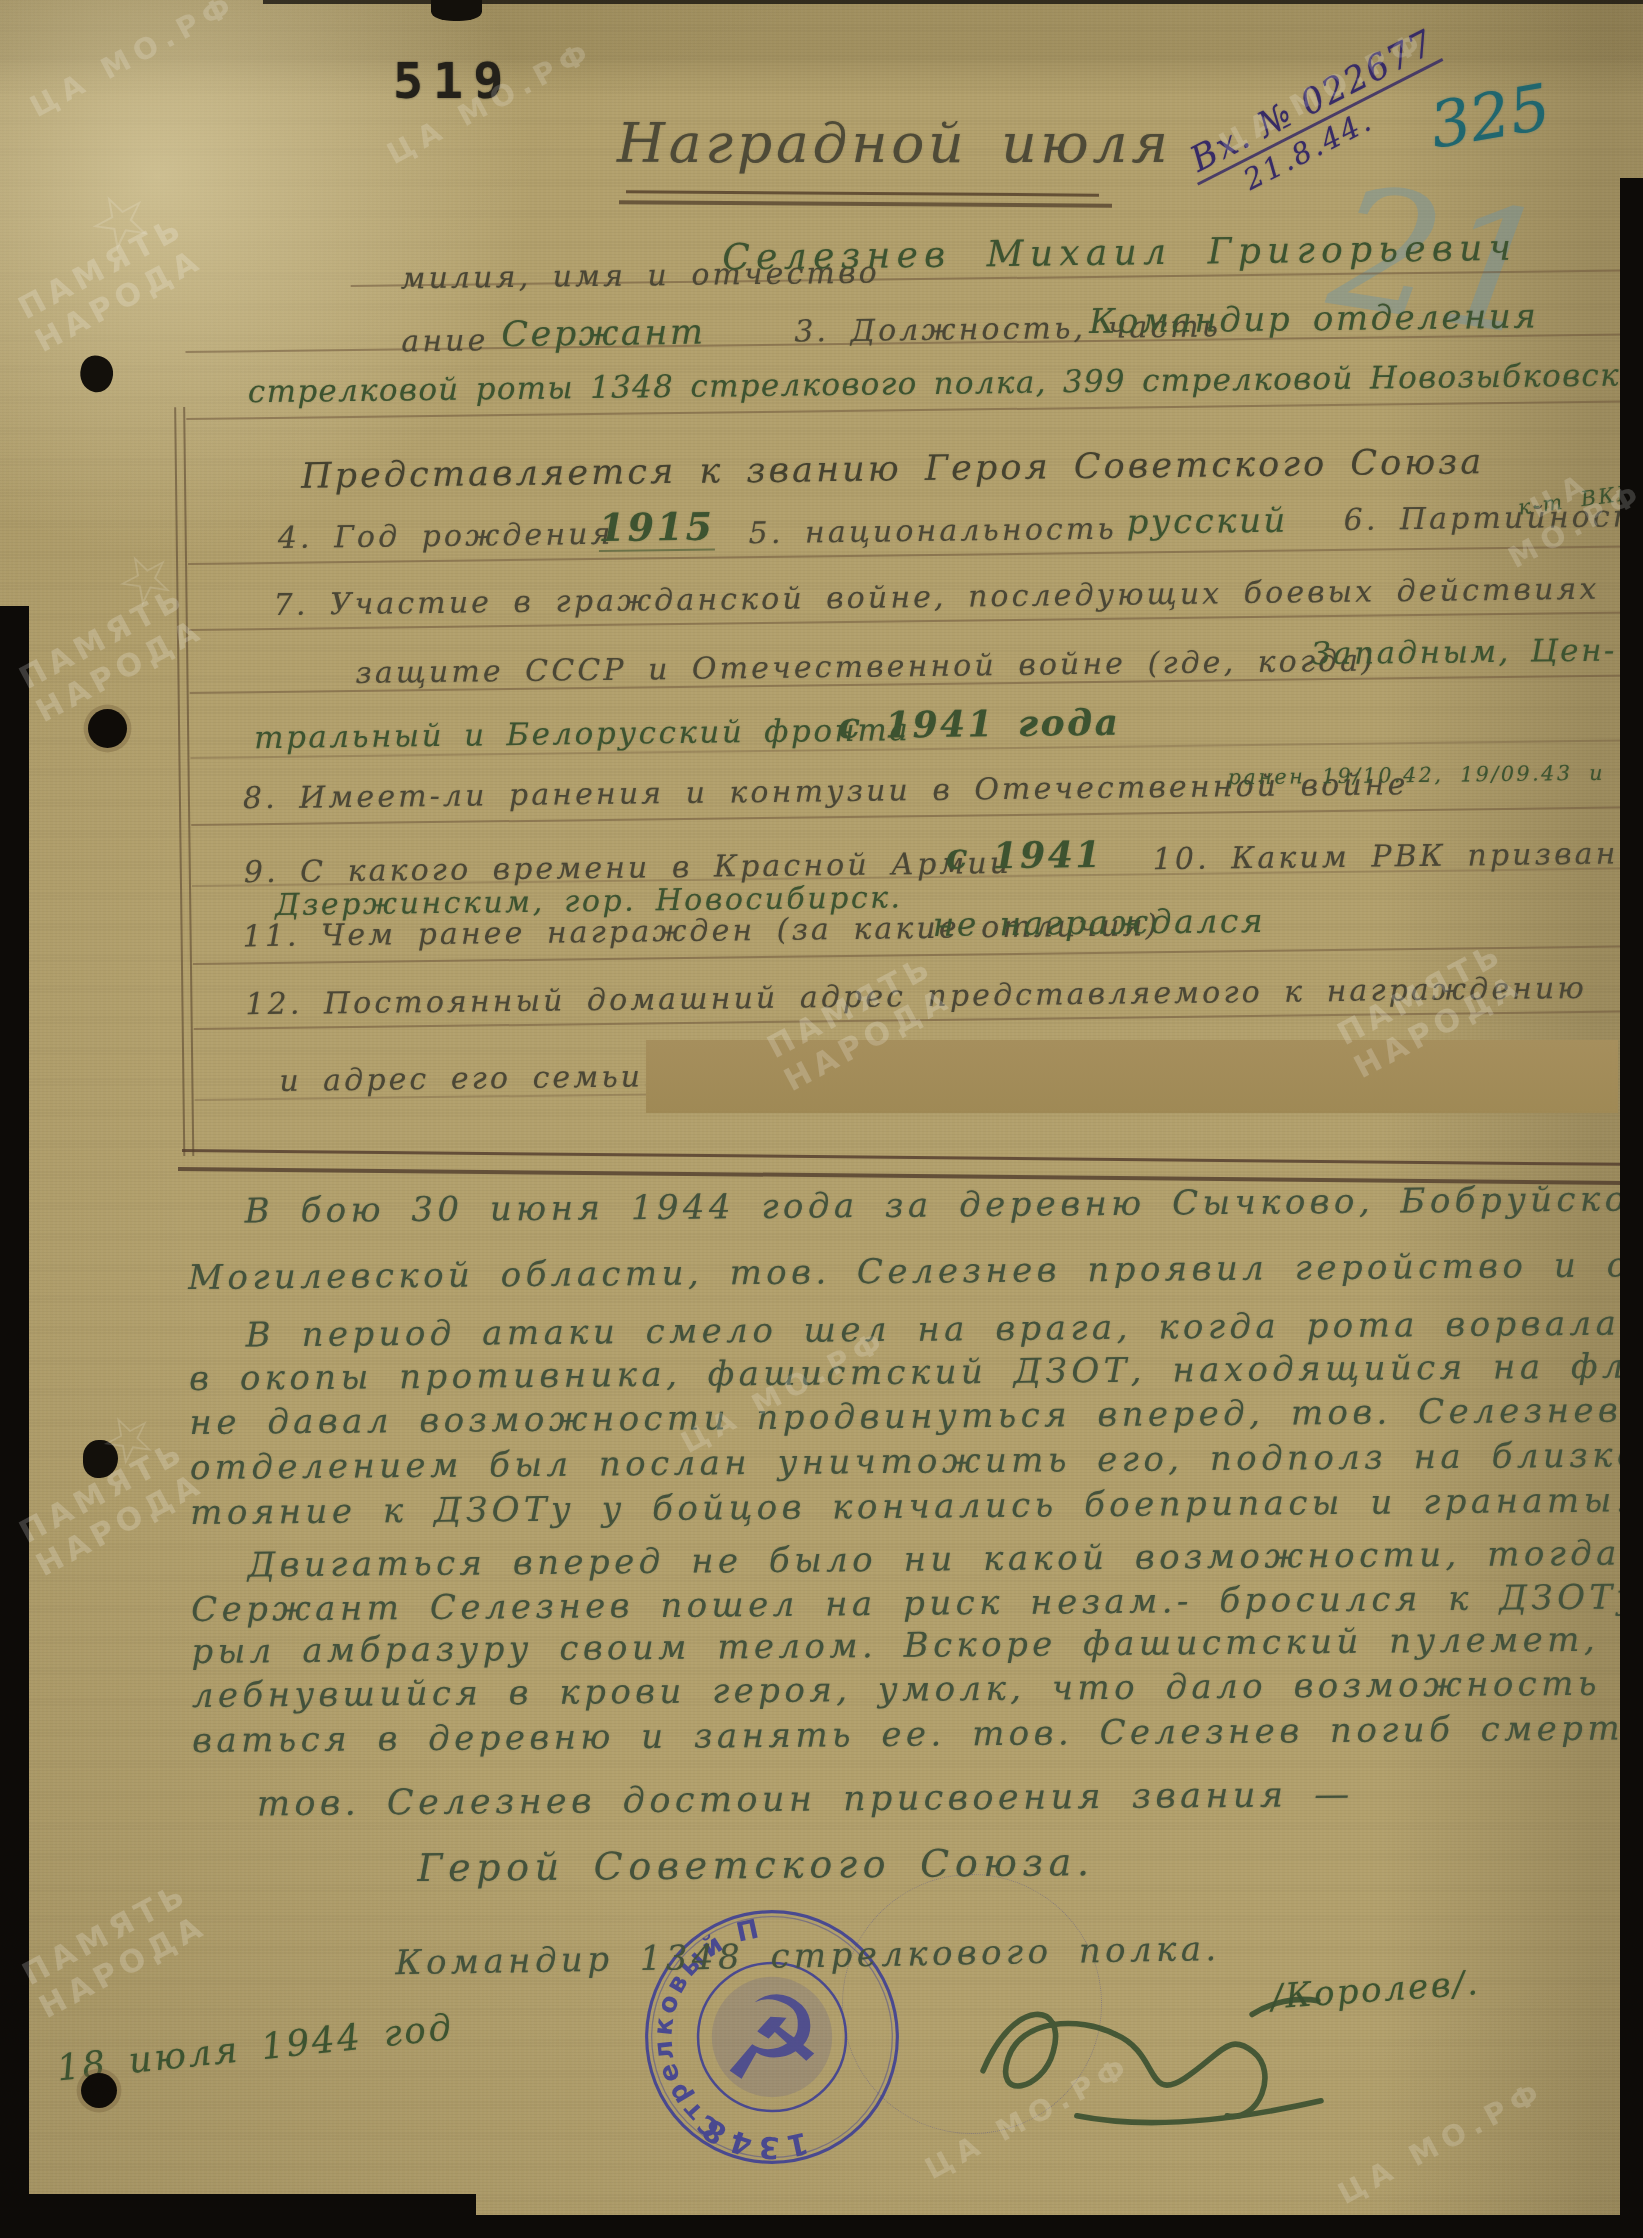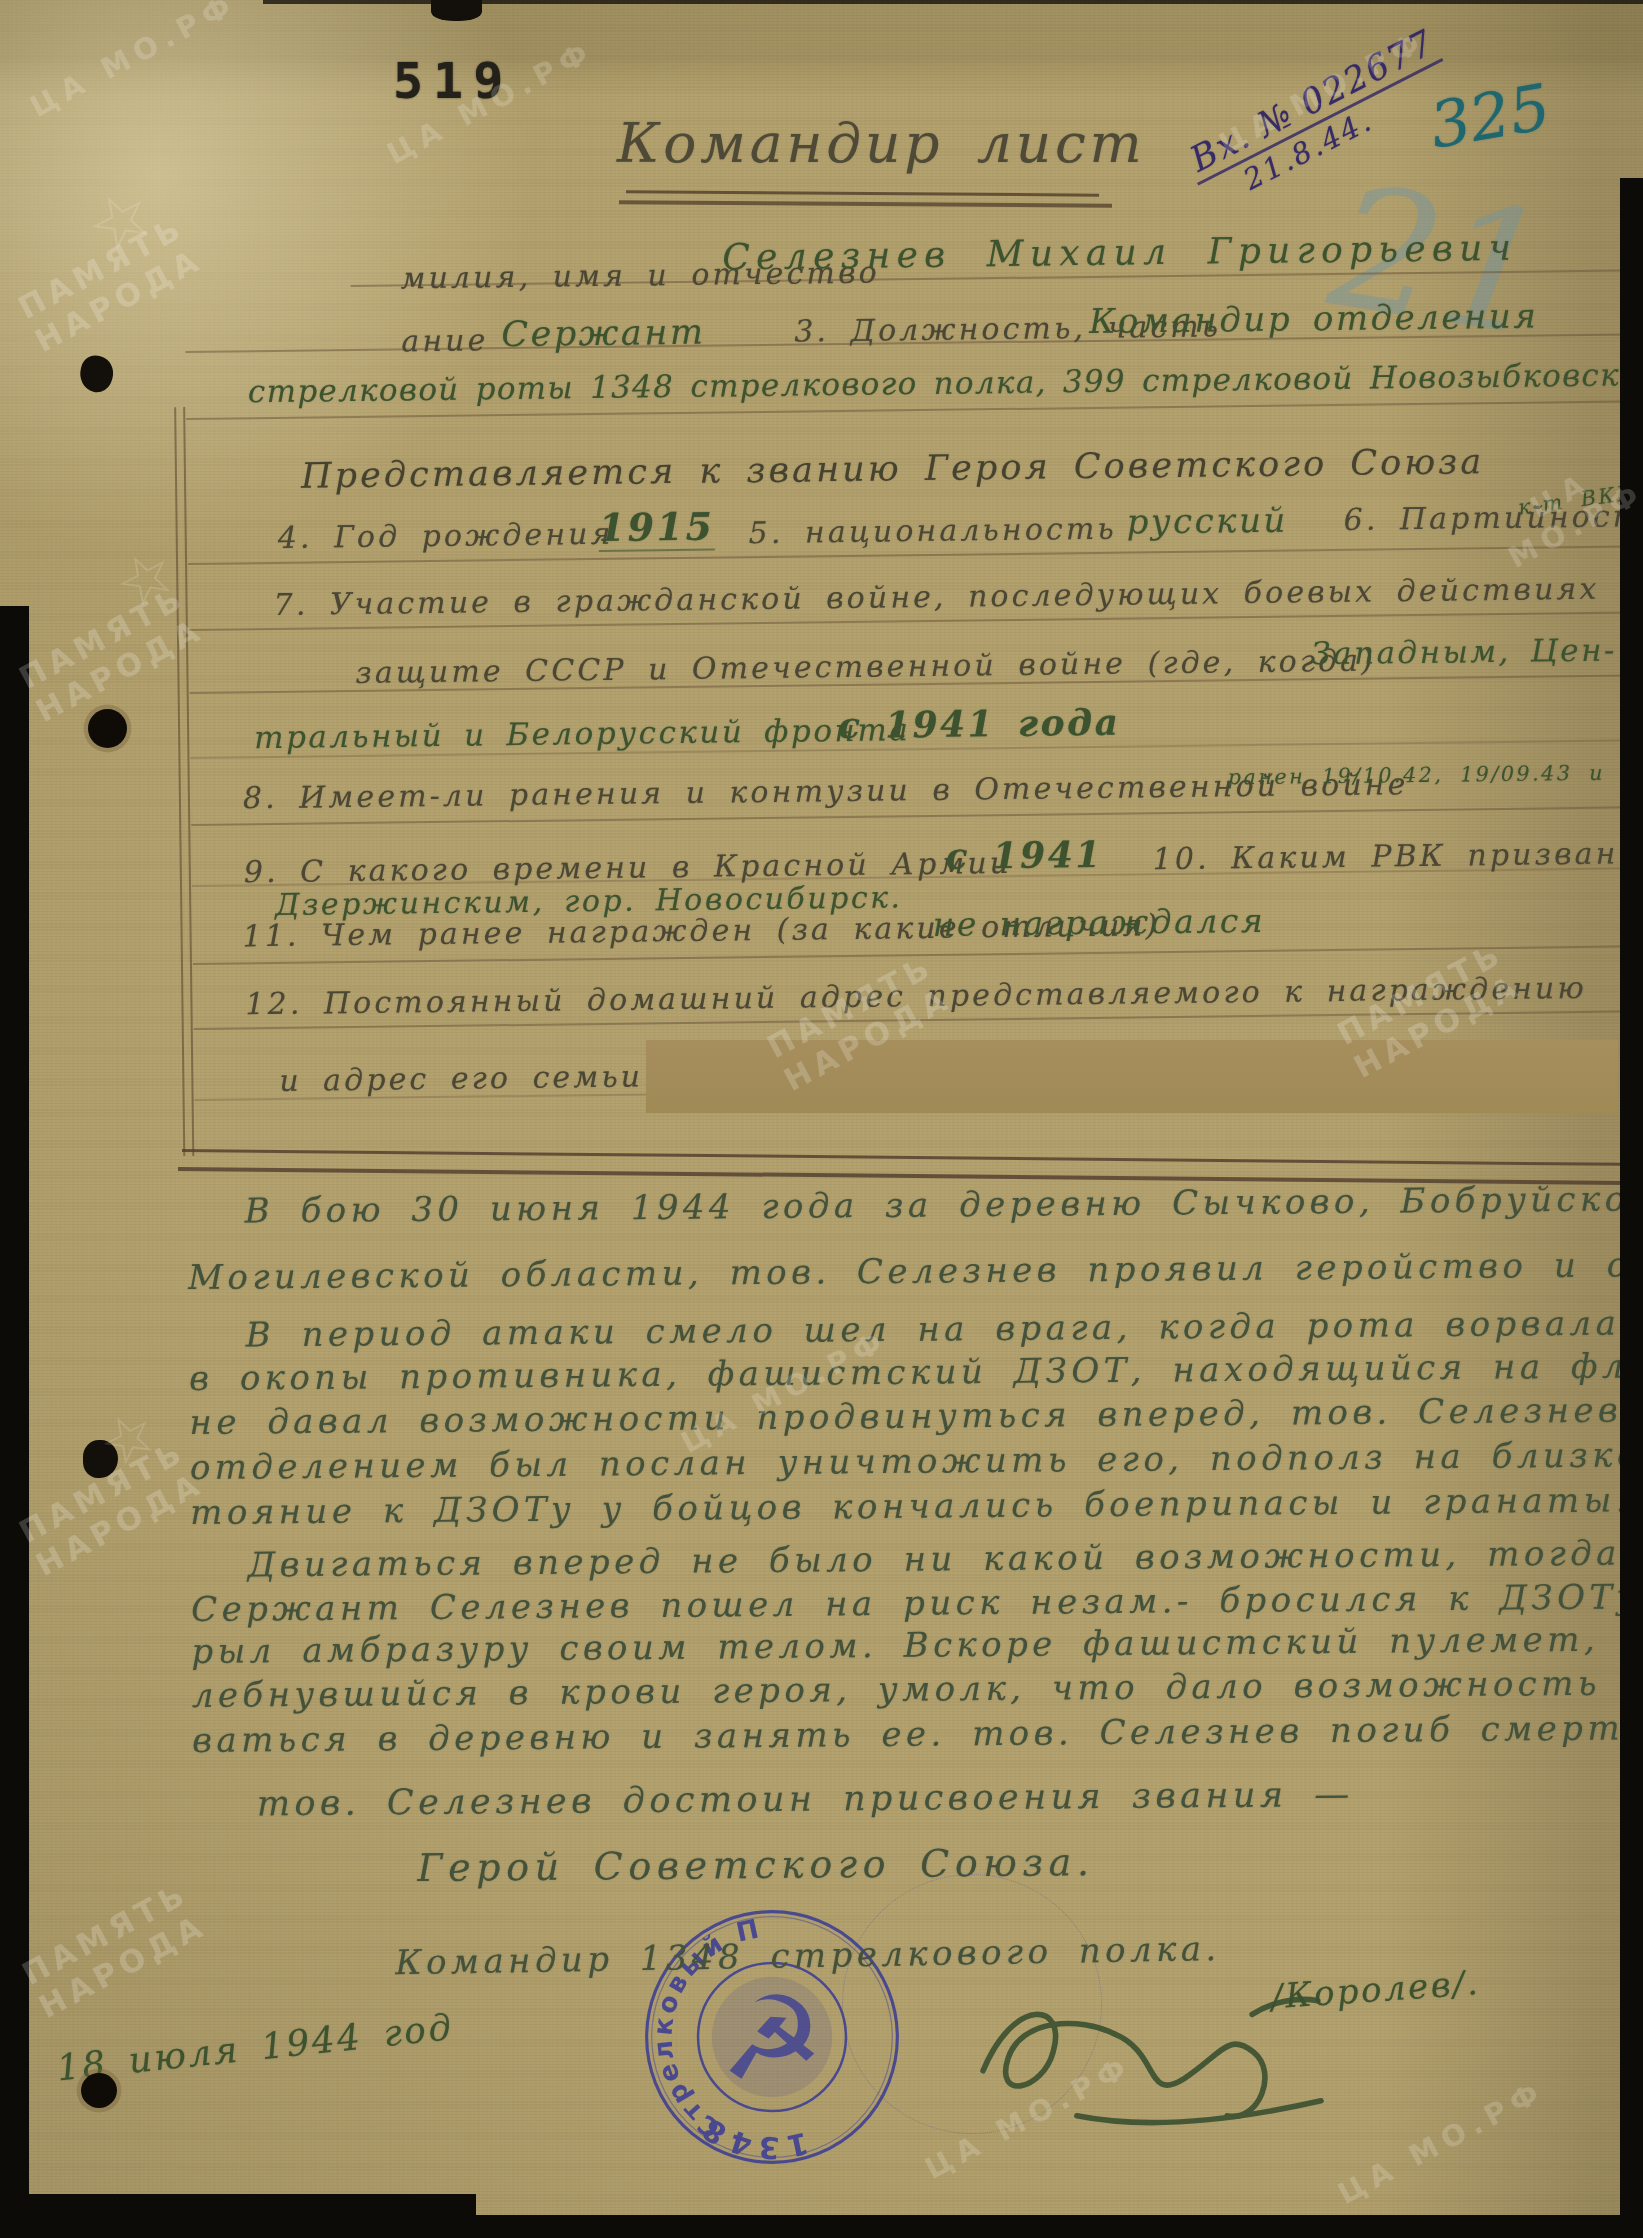--- a/index.html
+++ b/index.html
@@ -68,21 +68,21 @@
   .b4{font-weight:bold;}
 </style>
 </head>
 <body>
 
 <div class="page">
   <div class="paper"></div>
   <div class="patch"></div>
 
   <div class="num519">519</div>
-  <div class="title">Командир лист</div>
+  <div class="title">Наградной июля</div>
   <div class="u1"></div>
   <div class="u2"></div>
   <div class="vxnote">
     <div class="l1">Вх. № 022677</div>
     <div class="slash"></div>
     <div class="l2">21.8.44.</div>
   </div>
   <div class="p325">325</div>
   <div class="faint21">21</div>
 

